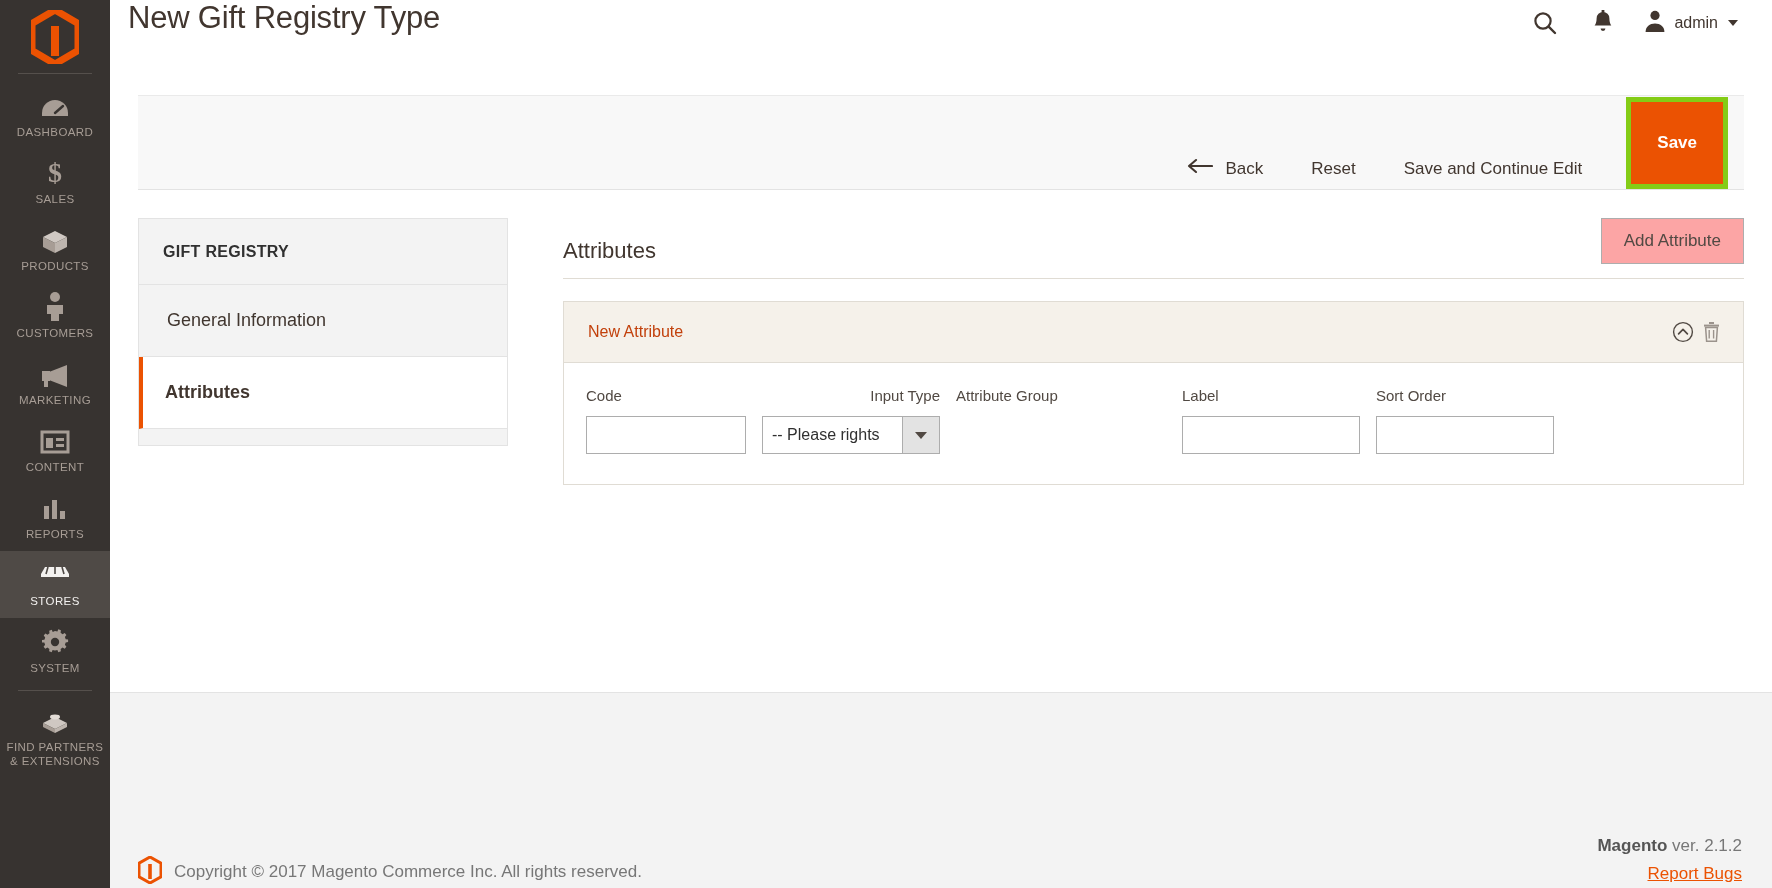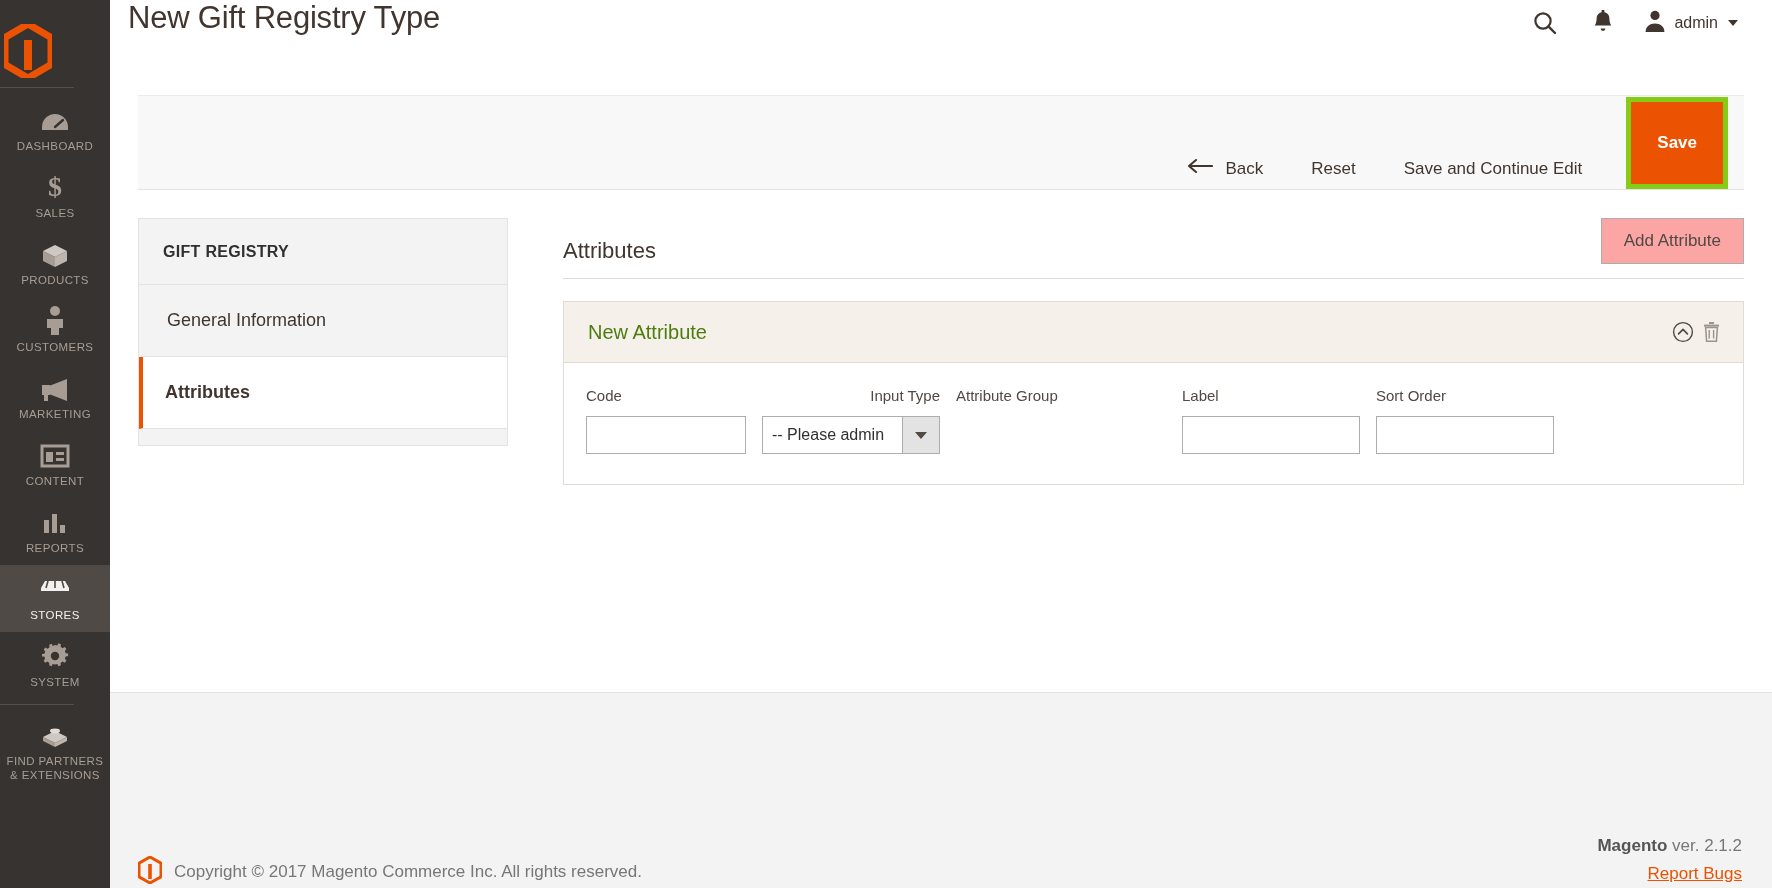--- a/index.html
+++ b/index.html
@@ -9,22 +9,22 @@
     font-family: "Liberation Sans", sans-serif;
     background: #ffffff;
     overflow: hidden;
   }
   body { display: flex; }
 
   
   .admin-nav {
     width: 110px; height: 888px; flex: 0 0 110px;
     background: #373330;
-    display: flex; flex-direction: column; align-items: flex-start;
-    padding-top: 20px;
+    display: flex; flex-direction: column; align-items: center;
+    padding-top: 6px;
   }
   .nav-logo { width: 56px; height: 62px; display: flex; align-items: center; justify-content: center; }
   .nav-sep { width: 74px; height: 1px; background: #55504c; margin: 5px 0 8px 0; }
   .nav-item {
     width: 110px; min-height: 67px;
     display: flex; flex-direction: column; align-items: center; justify-content: center;
     color: #a79d95; text-decoration: none; padding: 6px 2px 8px 2px;
     cursor: pointer;
   }
   .nav-item .nav-ico { height: 30px; display: flex; align-items: flex-end; justify-content: center; margin-bottom: 5px; }
@@ -89,21 +89,21 @@
     background: #fca5a5; border: 1px solid #adadad; color: #514943;
     font-family: inherit; font-size: 17px; padding: 12px 22px; cursor: pointer;
   }
 
   .attr-card { border: 1px solid #e0dcd4; border-top: none; margin-top: 22px; background: #ffffff; }
   .attr-card-head {
     background: #f5f1ea; border-bottom: 1px solid #e0dcd4; border-top: 1px solid #e0dcd4;
     height: 62px; display: flex; align-items: center; justify-content: space-between;
     padding: 0 22px 0 24px;
   }
-  .attr-card-head .ttl { font-size: 20px; color: #4d7c0f; }
+  .attr-card-head .ttl { font-size: 16px; color: #c2410c; }
   .head-icons { display: flex; align-items: center; gap: 8px; }
   .icon-btn { cursor: pointer; display: flex; align-items: center; justify-content: center; }
 
   .attr-fields { display: flex; padding: 24px 22px 30px 22px; gap: 16px; }
   .fld { display: flex; flex-direction: column; }
   .fld .lbl { font-size: 15px; color: #514943; margin-bottom: 12px; }
   .txtin {
     height: 38px; border: 1px solid #adadad; background: #ffffff;
     font-family: inherit; font-size: 16px; color: #303030; padding: 0 9px;
   }
@@ -363,21 +363,21 @@
         <div class="attr-fields">
 
           <div class="fld f-code">
             <span class="lbl">Code</span>
             <input class="txtin" type="text" value="" style="">
           </div>
 
           <div class="fld f-input">
             <span class="lbl">Input Type</span>
             <div class="selwrap">
-              <div class="selval">-- Please admin</div>
+              <div class="selval">-- Please rights</div>
               <div class="selbtn">
                   <span class="tri"></span>
                 </div>
             </div>
           </div>
 
           <div class="fld f-group">
             <span class="lbl">Attribute Group</span>
           </div>
 

